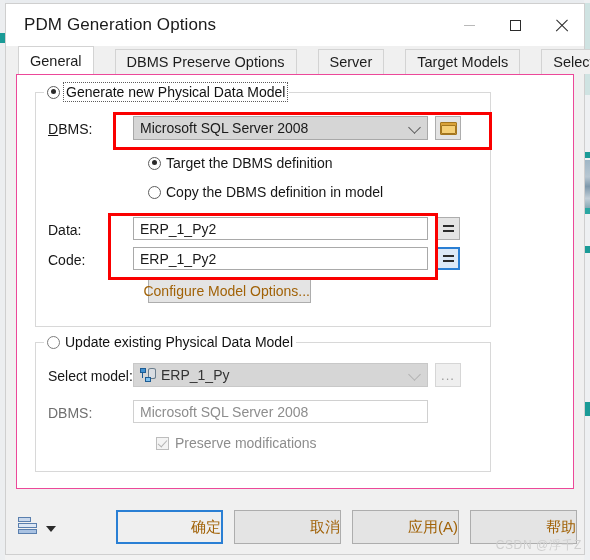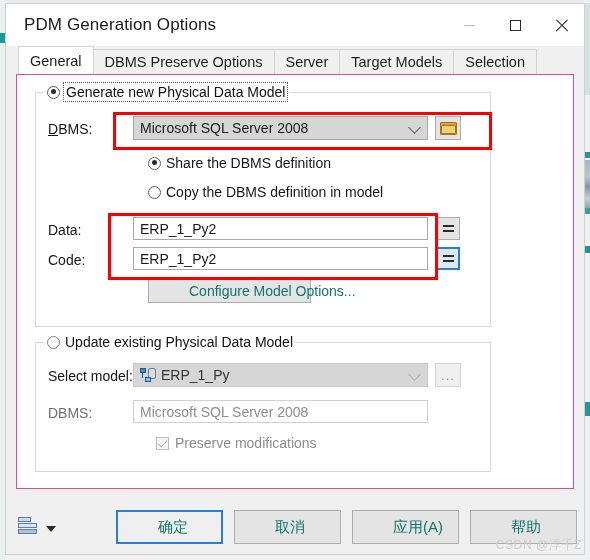--- a/index.html
+++ b/index.html
@@ -137,20 +137,21 @@
 
   
   .tabstrip {
     flex: none;
     height: 28px;
     padding-left: 12px;
     display: flex;
     align-items: flex-end;
     background: #f0f0f0;
     position: relative;
+    gap: 22px;
   }
   .tab {
     height: 25px;
     padding: 0 11px;
     display: flex;
     align-items: center;
     font-size: 14.5px;
     color: #1d1d1d;
     background: #f0f0f0;
     border: 1px solid #d3d3d3;
@@ -362,24 +363,24 @@
     letter-spacing: 1px;
   }
 
   
   .pushbtn {
     position: absolute;
     box-sizing: border-box;
     background: #e4e4e4;
     border: 1px solid #adadad;
     font-size: 14px;
-    color: #0f766e;
-    display: flex;
-    align-items: center;
-    justify-content: flex-start;
+    color: #a16207;
+    display: flex;
+    align-items: center;
+    justify-content: flex-end;
     white-space: nowrap;
     padding-left: 40px;
   }
 
   
   .model-icon {
     position: relative;
     width: 16px; height: 14px;
     margin-right: 5px;
     flex: none;
@@ -529,21 +530,21 @@
       </div>
       <div class="sqbtn" style="left:399px; top:23px; width:26px; height:24px;">
         <span class="folder-icon">
           <span class="folder-back"></span>
           <span class="folder-front"></span>
         </span>
       </div>
 
       <div class="radio-row" style="left:112px; top:62px;">
         <span class="radio checked"></span>
-        <span>Share the DBMS definition</span>
+        <span>Target the DBMS definition</span>
       </div>
 
       <div class="radio-row" style="left:112px; top:91px;">
         <span class="radio"></span>
         <span>Copy the DBMS definition in model</span>
       </div>
 
       <div class="flabel" style="left:12px; top:129px;">
         <span>Data:</span>
       </div>

